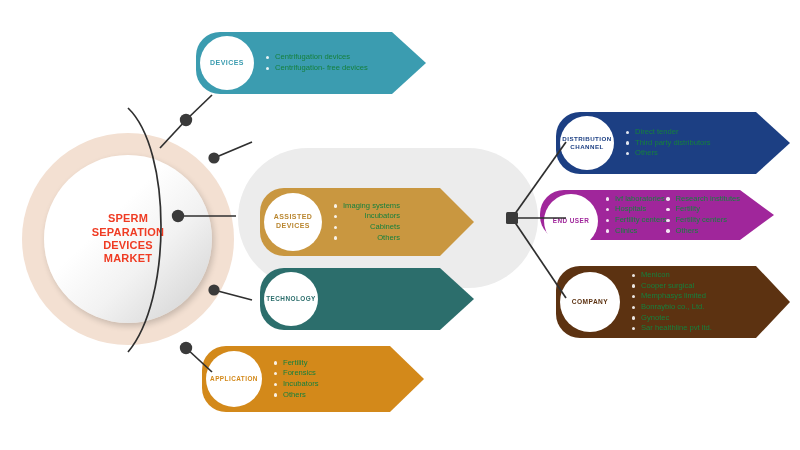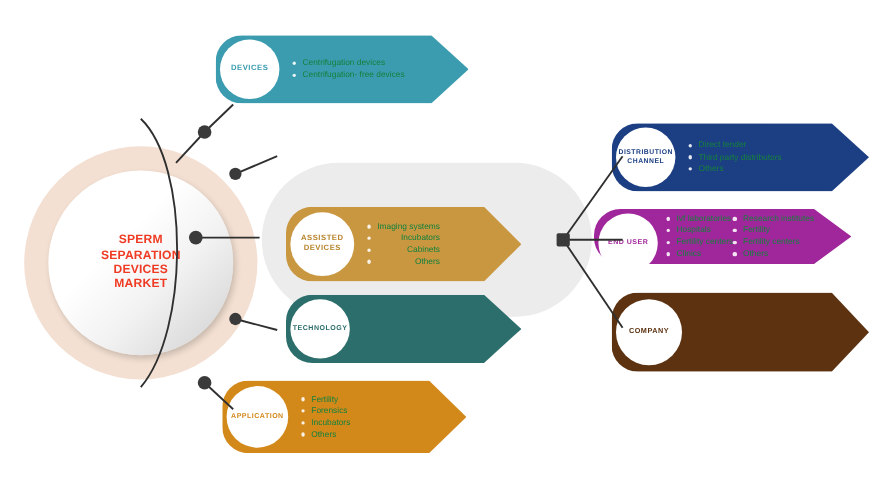--- a/index.html
+++ b/index.html
@@ -170,20 +170,30 @@
           <li>Others</li>
         </ul>
     </div>
   </div>
 
   <div class="node" style="left:556px;top:266px;width:234px;height:72px;">
     <div class="arrow" style="background:#5c3211;"></div>
     <div class="badge" style="left:4px;top:6px;width:60px;height:60px;">
       <span style="color:#5c3211;font-size:6.6px;">COMPANY</span>
     </div>
+    <div class="items" style="margin-left:76px;">
+      <ul>
+          <li>Menicon</li>
+          <li>Cooper surgical</li>
+          <li>Memphasys limited</li>
+          <li>Bonraybio co., Ltd.</li>
+          <li>Gynotec</li>
+          <li>Sar healthline pvt ltd.</li>
+        </ul>
+    </div>
   </div>
 
   <div class="hub-ring"></div>
   <div class="hub-inner">
     <div class="hub-text">SPERM<br>SEPARATION<br>DEVICES<br>MARKET</div>
   </div>
 
 </div>
 
 </body></html>

